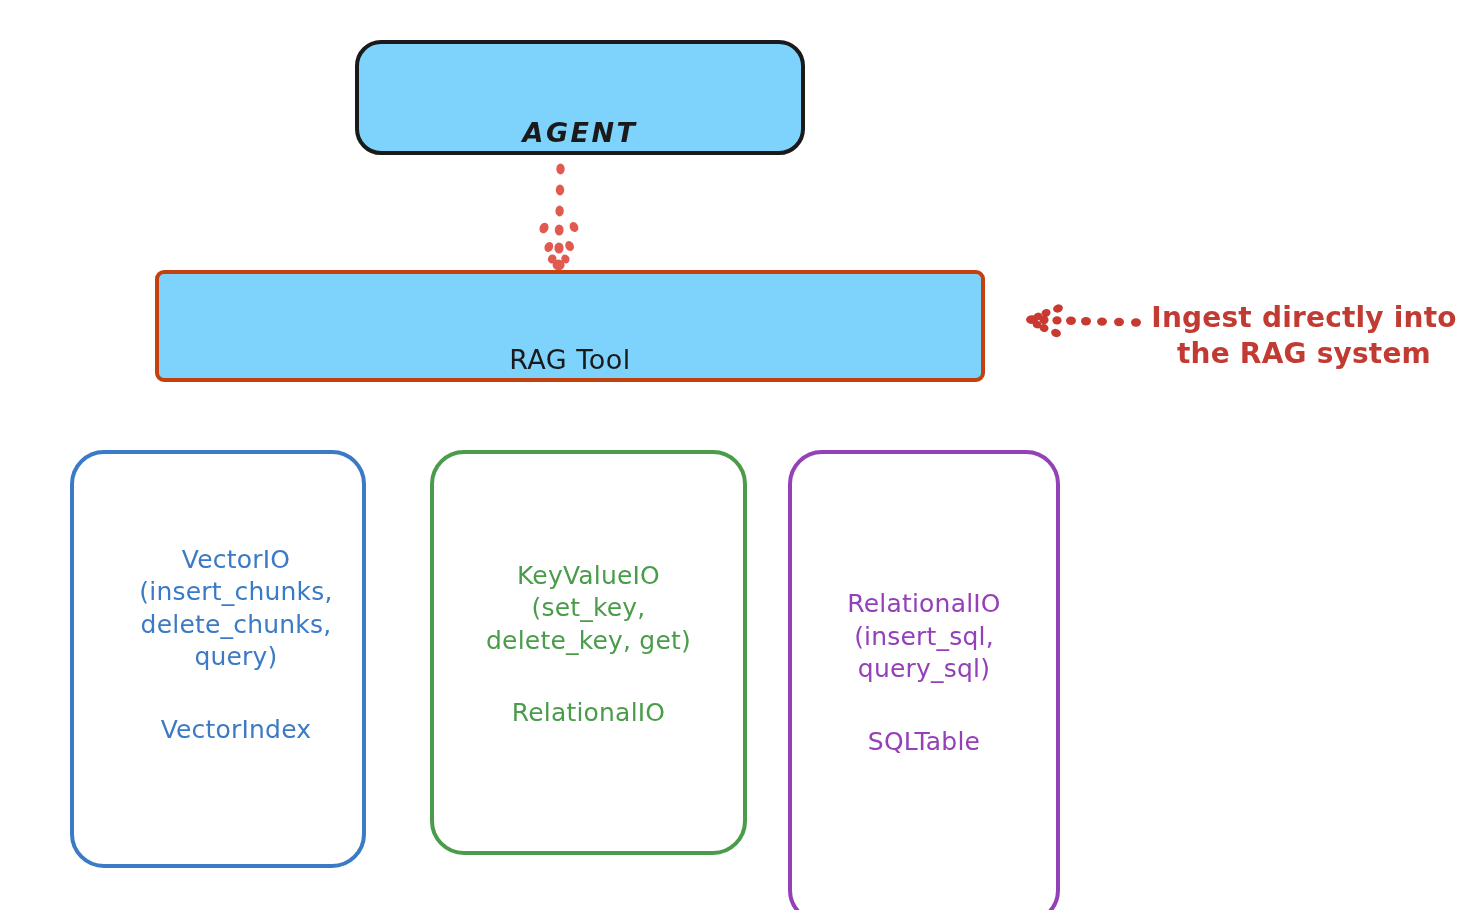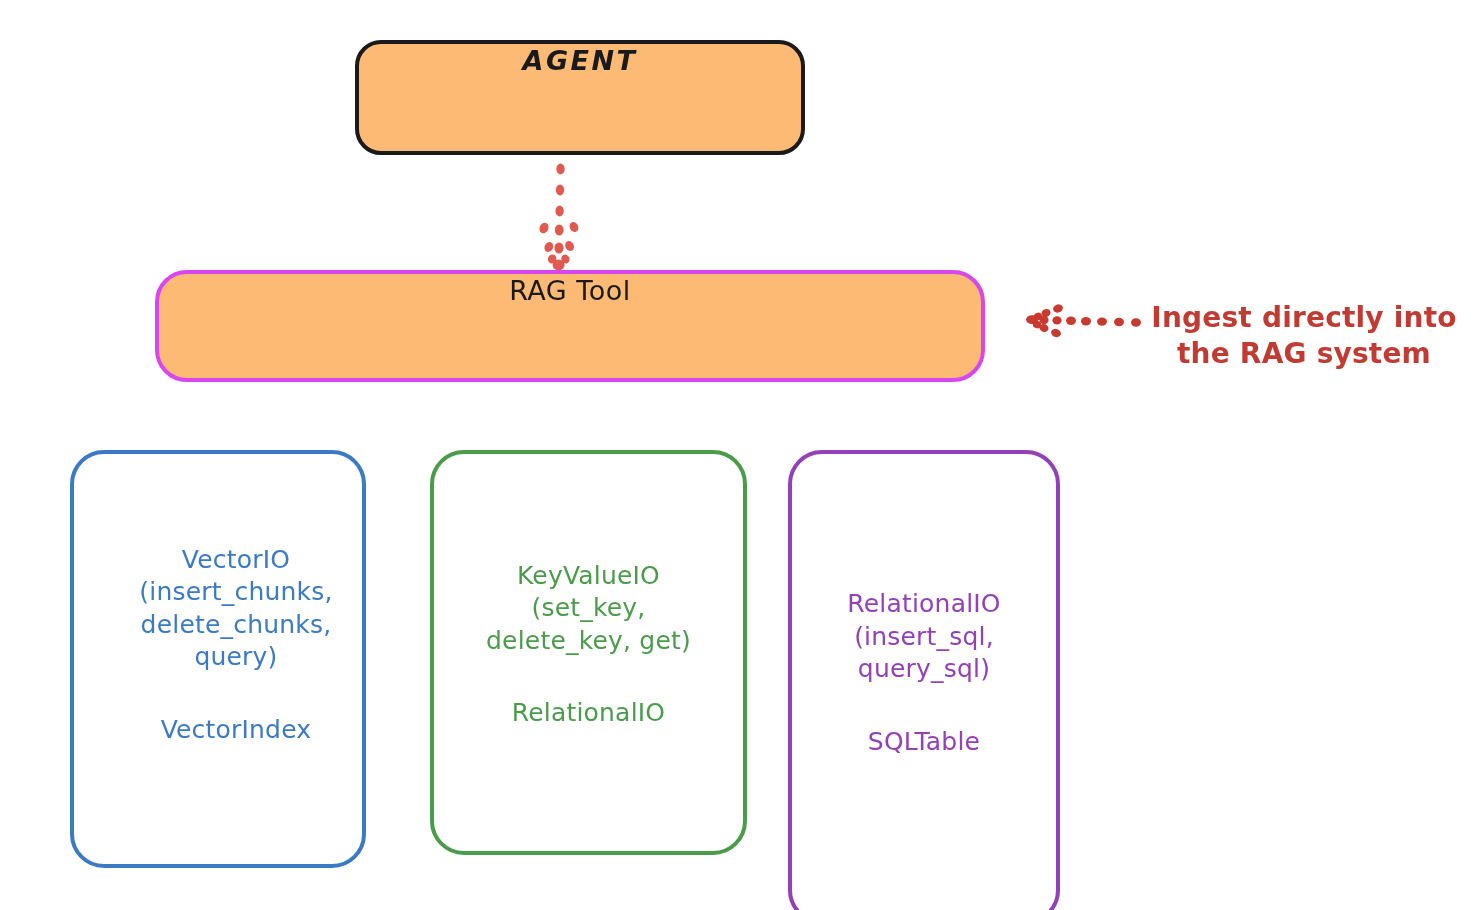--- a/index.html
+++ b/index.html
@@ -18,24 +18,24 @@
   .canvas {
     position: absolute;
     inset: 0;
   }
 
   
   .node {
     position: absolute;
     box-sizing: border-box;
     display: flex;
-    align-items: flex-start;
+    align-items: flex-end;
     justify-content: center;
     text-align: center;
-    background: #fdba74;
+    background: #7dd3fc;
   }
 
   .node-label {
     display: block;
     white-space: pre-line;
     line-height: 1.28;
   }
 
   
   #agent-node {
@@ -54,22 +54,22 @@
     letter-spacing: 2.5px;
     color: #1a1a1a;
   }
 
   
   #rag-tool-node {
     left: 155px;
     top: 270px;
     width: 830px;
     height: 112px;
-    border: 4px solid #d946ef;
-    border-radius: 32px;
+    border: 4px solid #c2410c;
+    border-radius: 9px;
   }
   #rag-tool-node .node-label {
     font-size: 27px;
     font-weight: 500;
     letter-spacing: 0.5px;
     color: #1a1a1a;
   }
 
   
   .store {

